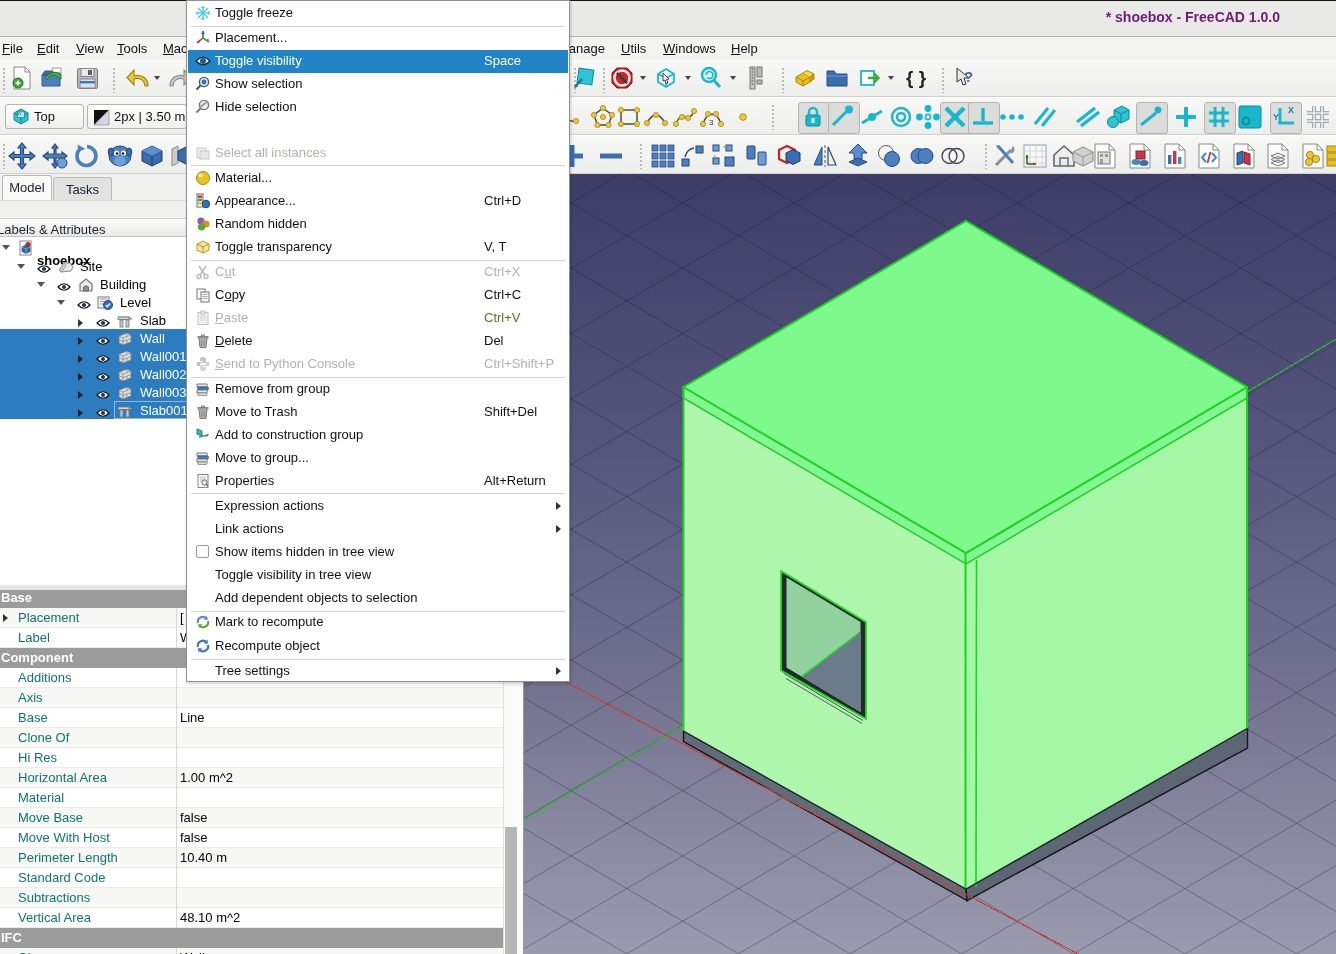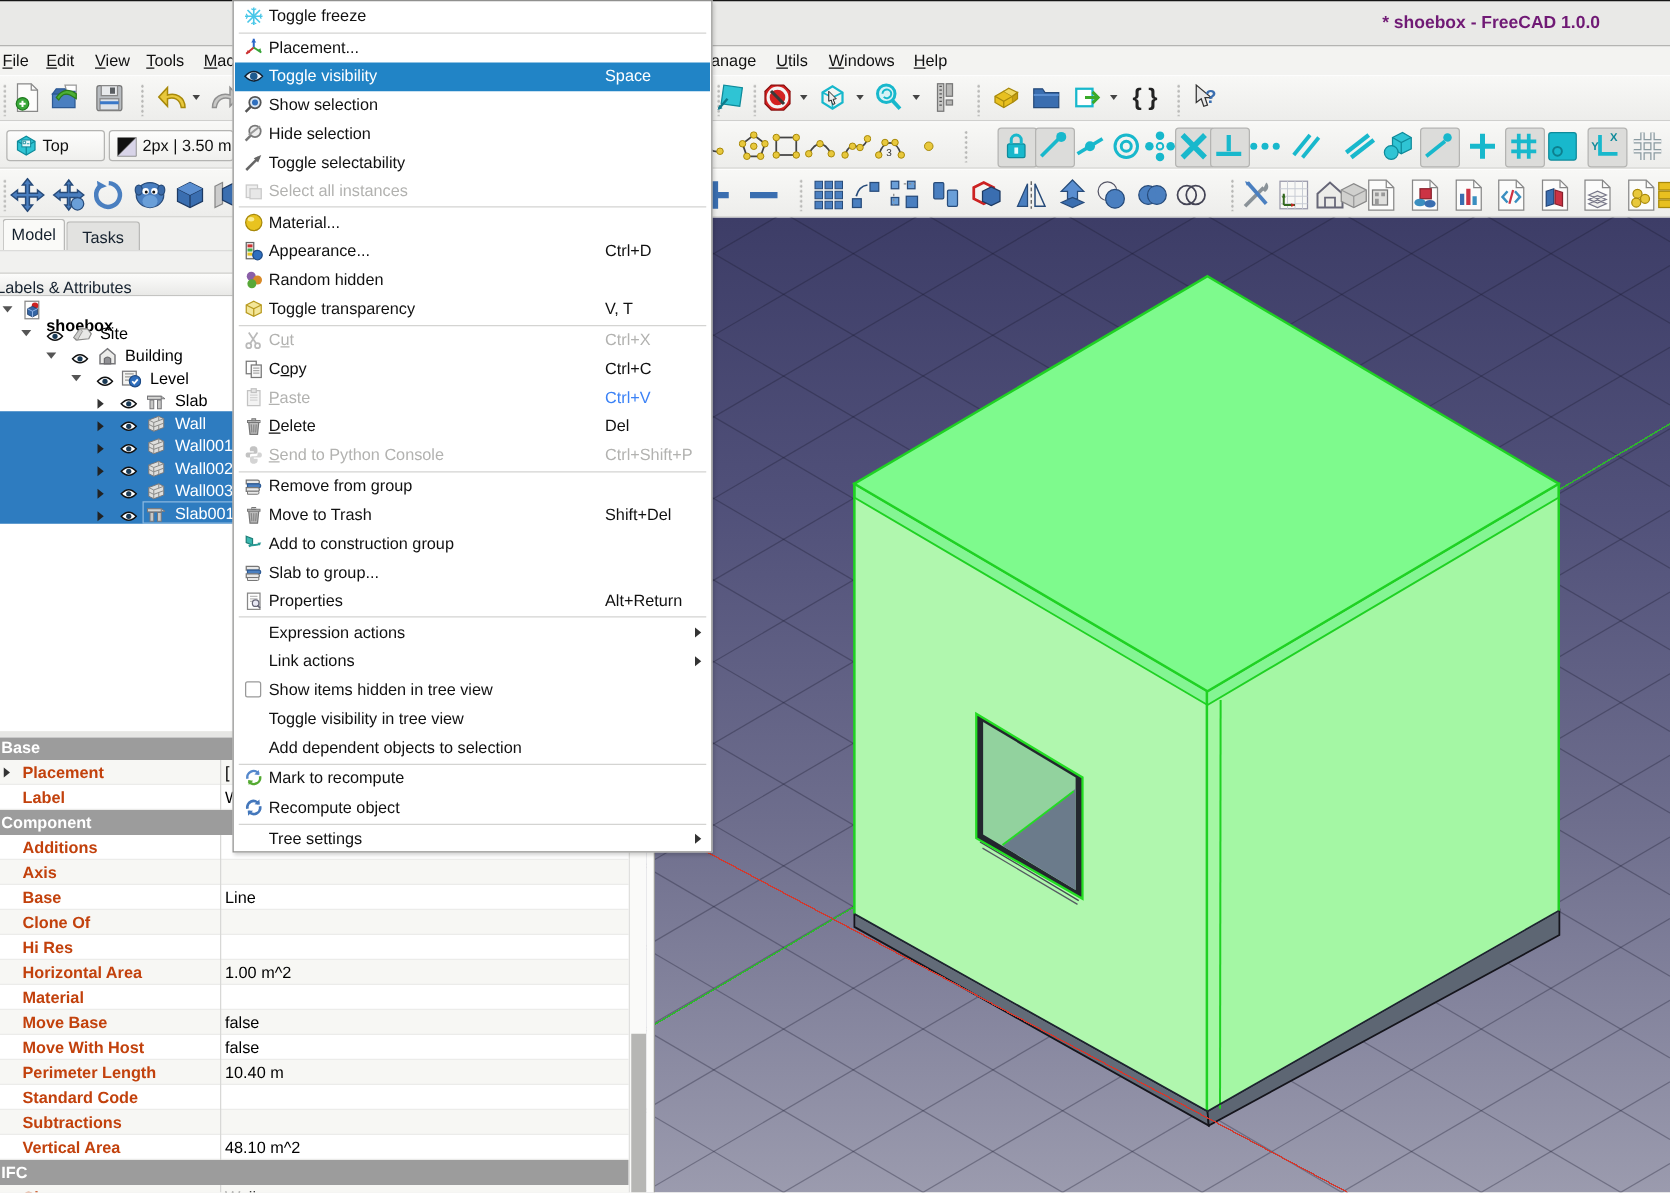--- a/index.html
+++ b/index.html
@@ -30,21 +30,21 @@
 .trow.sel{color:#fff;}
 .exp{position:absolute;top:6px;width:0;height:0;}
 .expo{border-left:4px solid transparent;border-right:4px solid transparent;border-top:5px solid #555;}
 .expc{border-top:4px solid transparent;border-bottom:4px solid transparent;border-left:5px solid #333;margin-top:1px;}
 .expc.w{border-left-color:#222;}
 #splitter{left:0;top:585px;width:517px;height:5px;background:#e6e6e4;}
 #props{left:0;top:590px;width:517px;height:364px;background:#fff;font-size:13px;overflow:hidden;}
 .phead{position:absolute;left:0;width:503px;height:20px;background:#9c9c9c;color:#fff;font-weight:bold;font-size:13px;}
 .phead span{position:absolute;left:1px;top:2px;}
 .prow{position:absolute;left:0;width:503px;height:20px;border-bottom:1px solid #ececea;box-sizing:border-box;}
-.prow .lbl{position:absolute;left:18px;top:2px;color:#c2410c;font-weight:bold;}
+.prow .lbl{position:absolute;left:18px;top:2px;color:#0f766e;}
 .prow .val{position:absolute;left:180px;top:2px;color:#000;}
 .prow .cdiv{position:absolute;left:176px;top:0;width:1px;height:20px;background:#d8d8d6;}
 #pscroll{left:503px;top:590px;width:14px;height:364px;background:#fafaf9;border-left:1px solid #e0e0de;box-sizing:border-box;}
 #pthumb{position:absolute;left:1px;top:237px;width:12px;height:127px;background:#b6b6b4;}
 #vpborder{left:517px;top:174px;width:7px;height:780px;background:#fbfbfa;border-right:1px solid #9a9a98;box-sizing:border-box;z-index:5;}
 
 #cmenu{left:186px;top:0;width:384px;height:682px;background:#fff;border:1px solid #90908e;box-sizing:border-box;box-shadow:1px 2px 3px rgba(0,0,0,0.18);z-index:50;}
 .cmi{position:absolute;left:1px;width:380px;height:23px;font-size:13px;color:#111;}
 .cmi .tx{position:absolute;left:27px;top:3px;}
 .cmi .sc{position:absolute;left:296px;top:3px;}
@@ -820,27 +820,20 @@
       <span class="tx">Show selection</span>
     </div>
 <div class="cmi " style="top:94.9px">
       <span class="cmico"><svg width="16" height="16" viewBox="0 0 16 16">
           <circle cx="9" cy="6" r="4.6" fill="#eee" stroke="#777" stroke-width="1.4"></circle>
           <line x1="5.5" y1="9.5" x2="1.5" y2="13.5" stroke="#777" stroke-width="2"></line>
           <line x1="4" y1="9" x2="13" y2="2" stroke="#999" stroke-width="1.6"></line>
         </svg></span>
       <span class="tx">Hide selection</span>
     </div>
-<div class="cmi " style="top:118.0px">
-      <span class="cmico"><svg width="16" height="16" viewBox="0 0 16 16">
-          <path d="M2 14 L12 4" stroke="#666" stroke-width="2"></path>
-          <path d="M14 2 L8 4.5 L11.5 8 Z" fill="#666"></path>
-        </svg></span>
-      <span class="tx">Toggle selectability</span>
-    </div>
 <div class="cmi dis" style="top:140.8px">
       <span class="cmico"><svg width="16" height="16" viewBox="0 0 16 16" opacity="0.45">
           <rect x="2" y="3" width="9" height="10" fill="#ddd" stroke="#888"></rect>
           <rect x="5" y="6" width="9" height="8" fill="#ccc" stroke="#888"></rect>
         </svg></span>
       <span class="tx">Select all instances</span>
     </div>
 <div class="cmsep" style="top:164px"></div>
 <div class="cmi " style="top:166.1px">
       <span class="cmico"><svg width="16" height="16" viewBox="0 0 16 16">
@@ -896,21 +889,21 @@
       <span class="tx">C<u>o</u>py</span>
       <span class="sc">Ctrl+C</span>
     </div>
 <div class="cmi dis" style="top:305.8px">
       <span class="cmico"><svg width="16" height="16" viewBox="0 0 16 16" opacity="0.5">
           <rect x="3" y="2.5" width="10" height="12" fill="#e8e8e8" stroke="#888"></rect>
           <rect x="6" y="1" width="4" height="3" fill="#ccc" stroke="#888"></rect>
           <path d="M5 6 h6 M5 8 h6 M5 10 h6" stroke="#aaa"></path>
         </svg></span>
       <span class="tx"><u>P</u>aste</span>
-      <span class="sc" style="color:#3b82f6">Ctrl+V</span>
+      <span class="sc" style="color:#4d7c0f">Ctrl+V</span>
     </div>
 <div class="cmi " style="top:328.8px">
       <span class="cmico"><svg width="16" height="16" viewBox="0 0 16 16">
           <path d="M4 5 L5 14.5 L11 14.5 L12 5" fill="#bbb" stroke="#777"></path>
           <rect x="3" y="3.4" width="10" height="1.6" fill="#bbb" stroke="#777" stroke-width="0.8"></rect>
           <rect x="6.5" y="2" width="3" height="1.6" fill="#bbb" stroke="#777" stroke-width="0.8"></rect>
           <path d="M6 6.5 L6.5 13 M8 6.5 L8 13 M10 6.5 L9.5 13" stroke="#888"></path>
         </svg></span>
       <span class="tx"><u>D</u>elete</span>
       <span class="sc">Del</span>
@@ -951,21 +944,21 @@
         </svg></span>
       <span class="tx">Add to construction group</span>
     </div>
 <div class="cmi " style="top:445.6px">
       <span class="cmico"><svg width="16" height="16" viewBox="0 0 16 16">
           <path d="M2 3 h9 a1.5 1.5 0 0 1 0 3 h-9 Z" fill="#e8e8e8" stroke="#777"></path>
           <path d="M3 6 h9 a1.5 1.5 0 0 1 0 3 h-9 Z" fill="#4a7fc0" stroke="#2d5a94"></path>
           <path d="M2 9 h9 a1.5 1.5 0 0 1 0 3 h-9 Z" fill="#e8e8e8" stroke="#777"></path>
           <path d="M3 12 h8 a1.2 1.2 0 0 1 0 2.4 h-8 Z" fill="#e8e8e8" stroke="#777" stroke-width="0.8"></path>
         </svg></span>
-      <span class="tx">Slab to group...</span>
+      <span class="tx">Move to group...</span>
     </div>
 <div class="cmi " style="top:468.6px">
       <span class="cmico"><svg width="16" height="16" viewBox="0 0 16 16">
           <rect x="3" y="1.5" width="10" height="13" fill="#fff" stroke="#888"></rect>
           <path d="M5 4 h6 M5 6 h6 M5 8 h4" stroke="#bbb"></path>
           <circle cx="9.5" cy="9.5" r="2.6" fill="#e8e8f4" stroke="#667"></circle>
           <line x1="11" y1="11.2" x2="13" y2="13.4" stroke="#667" stroke-width="1.4"></line>
         </svg></span>
       <span class="tx">Properties</span>
       <span class="sc">Alt+Return</span>

